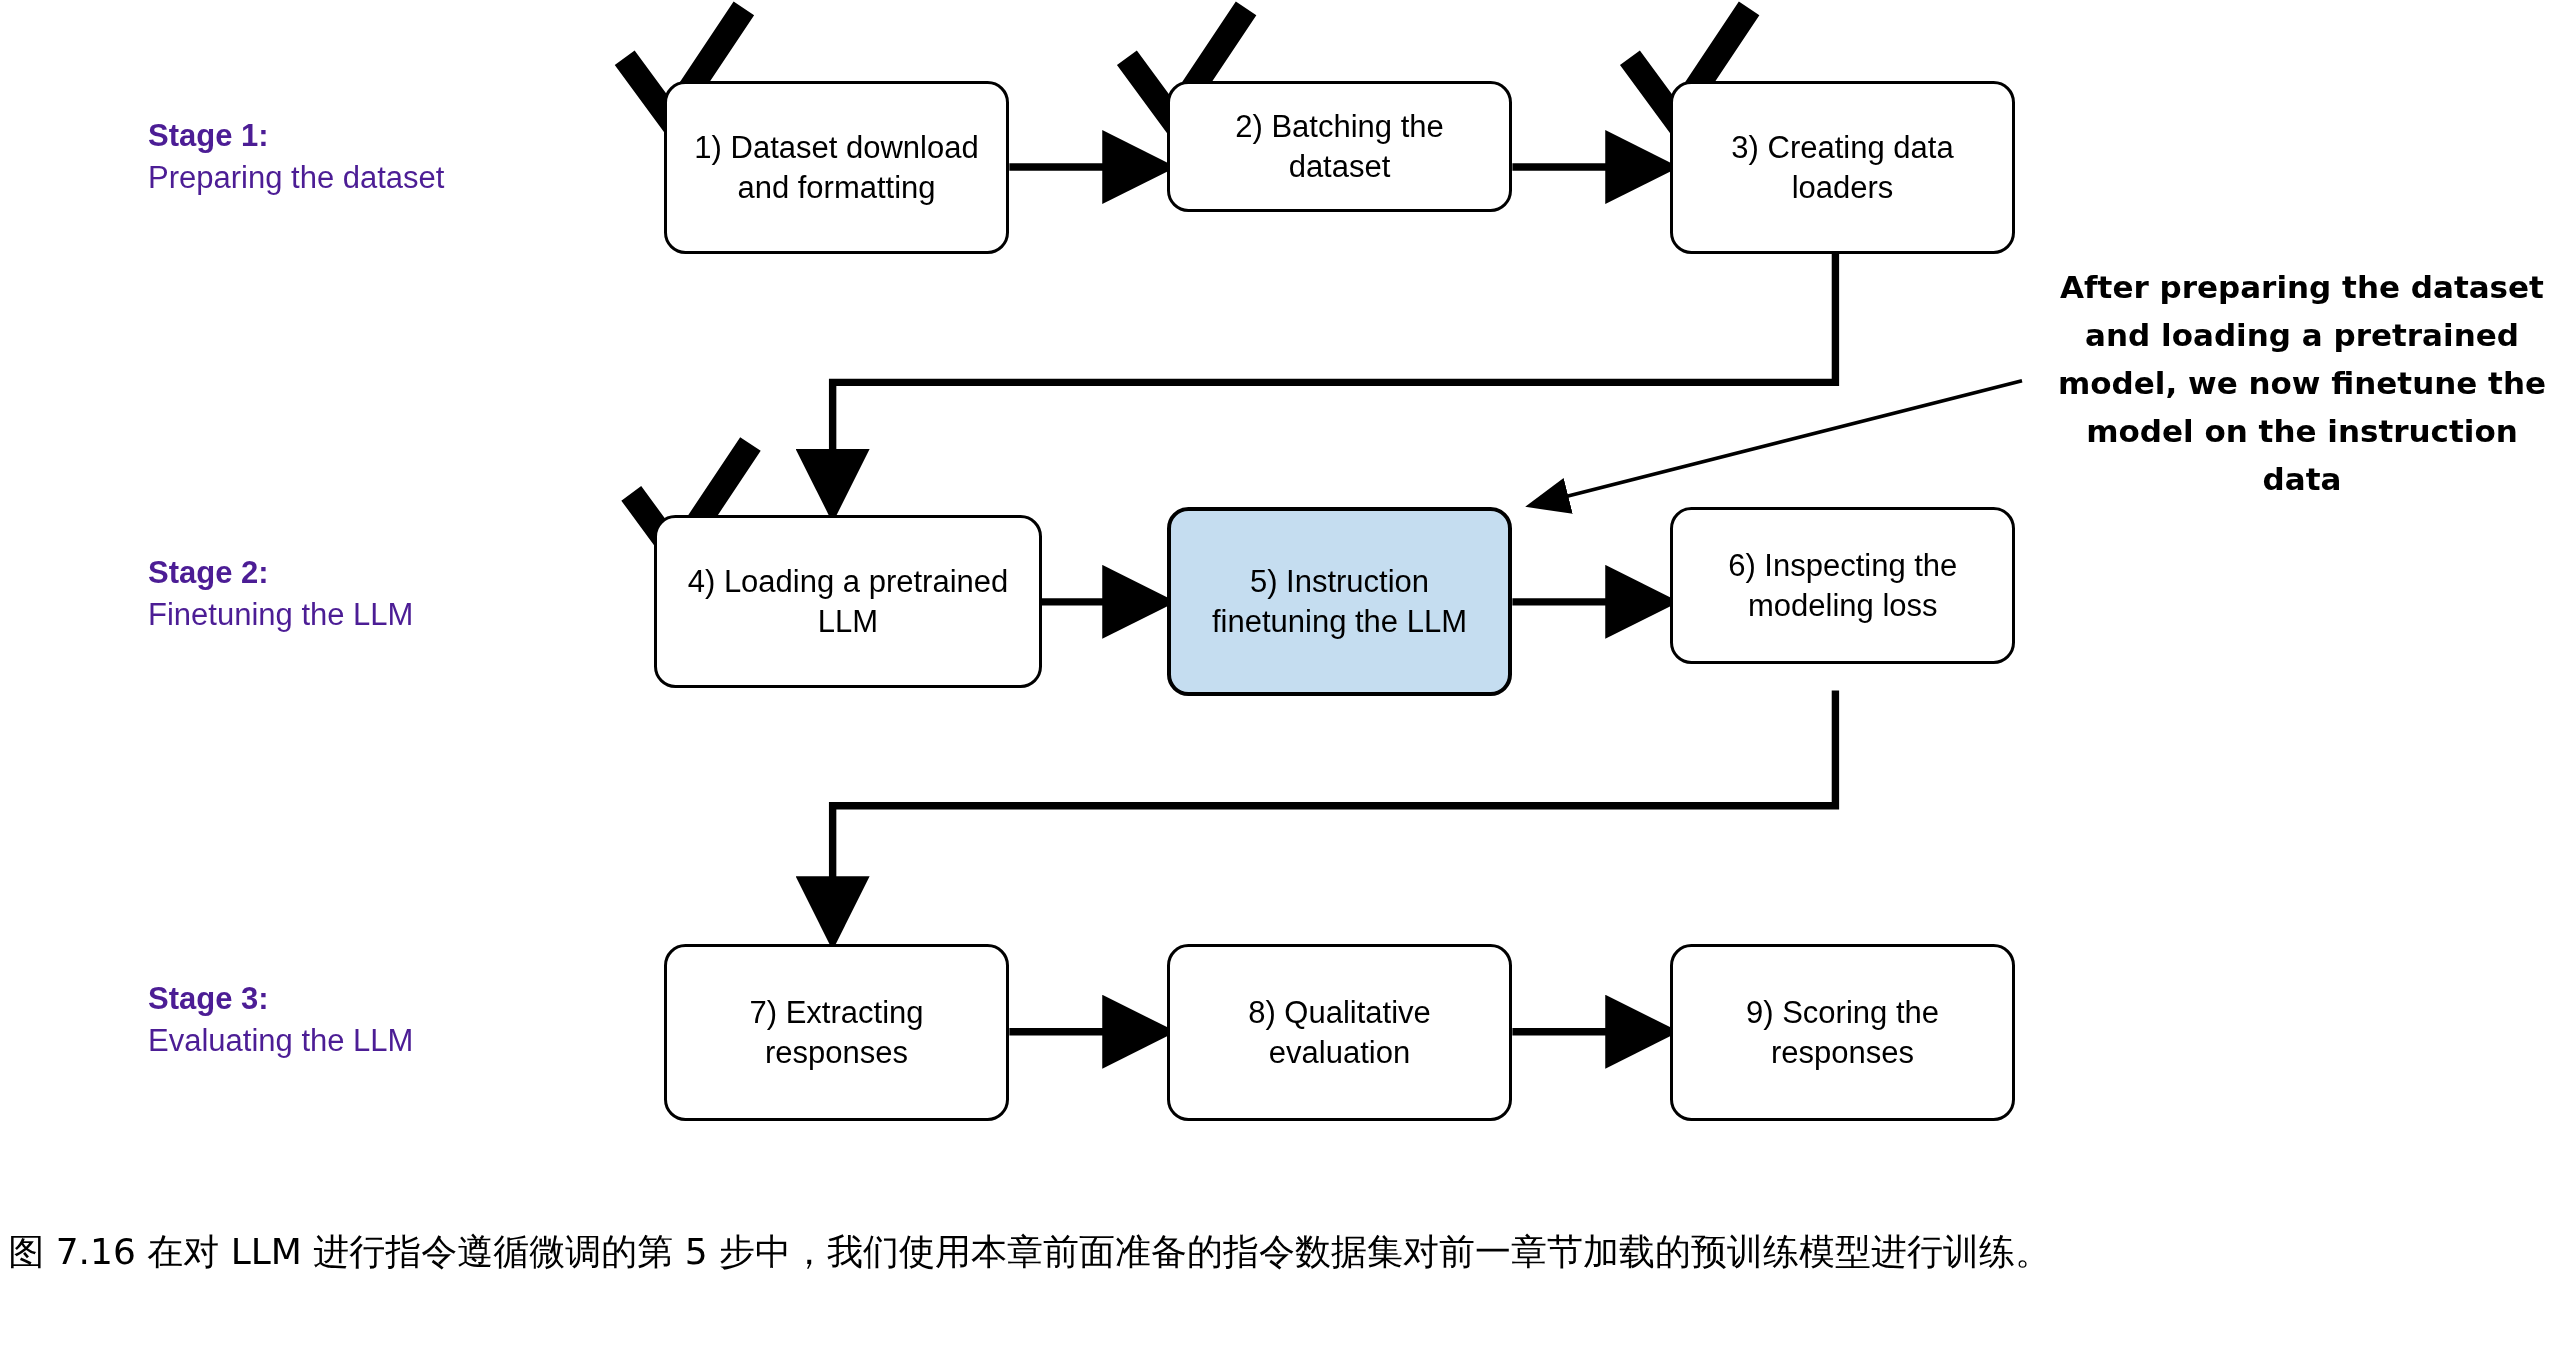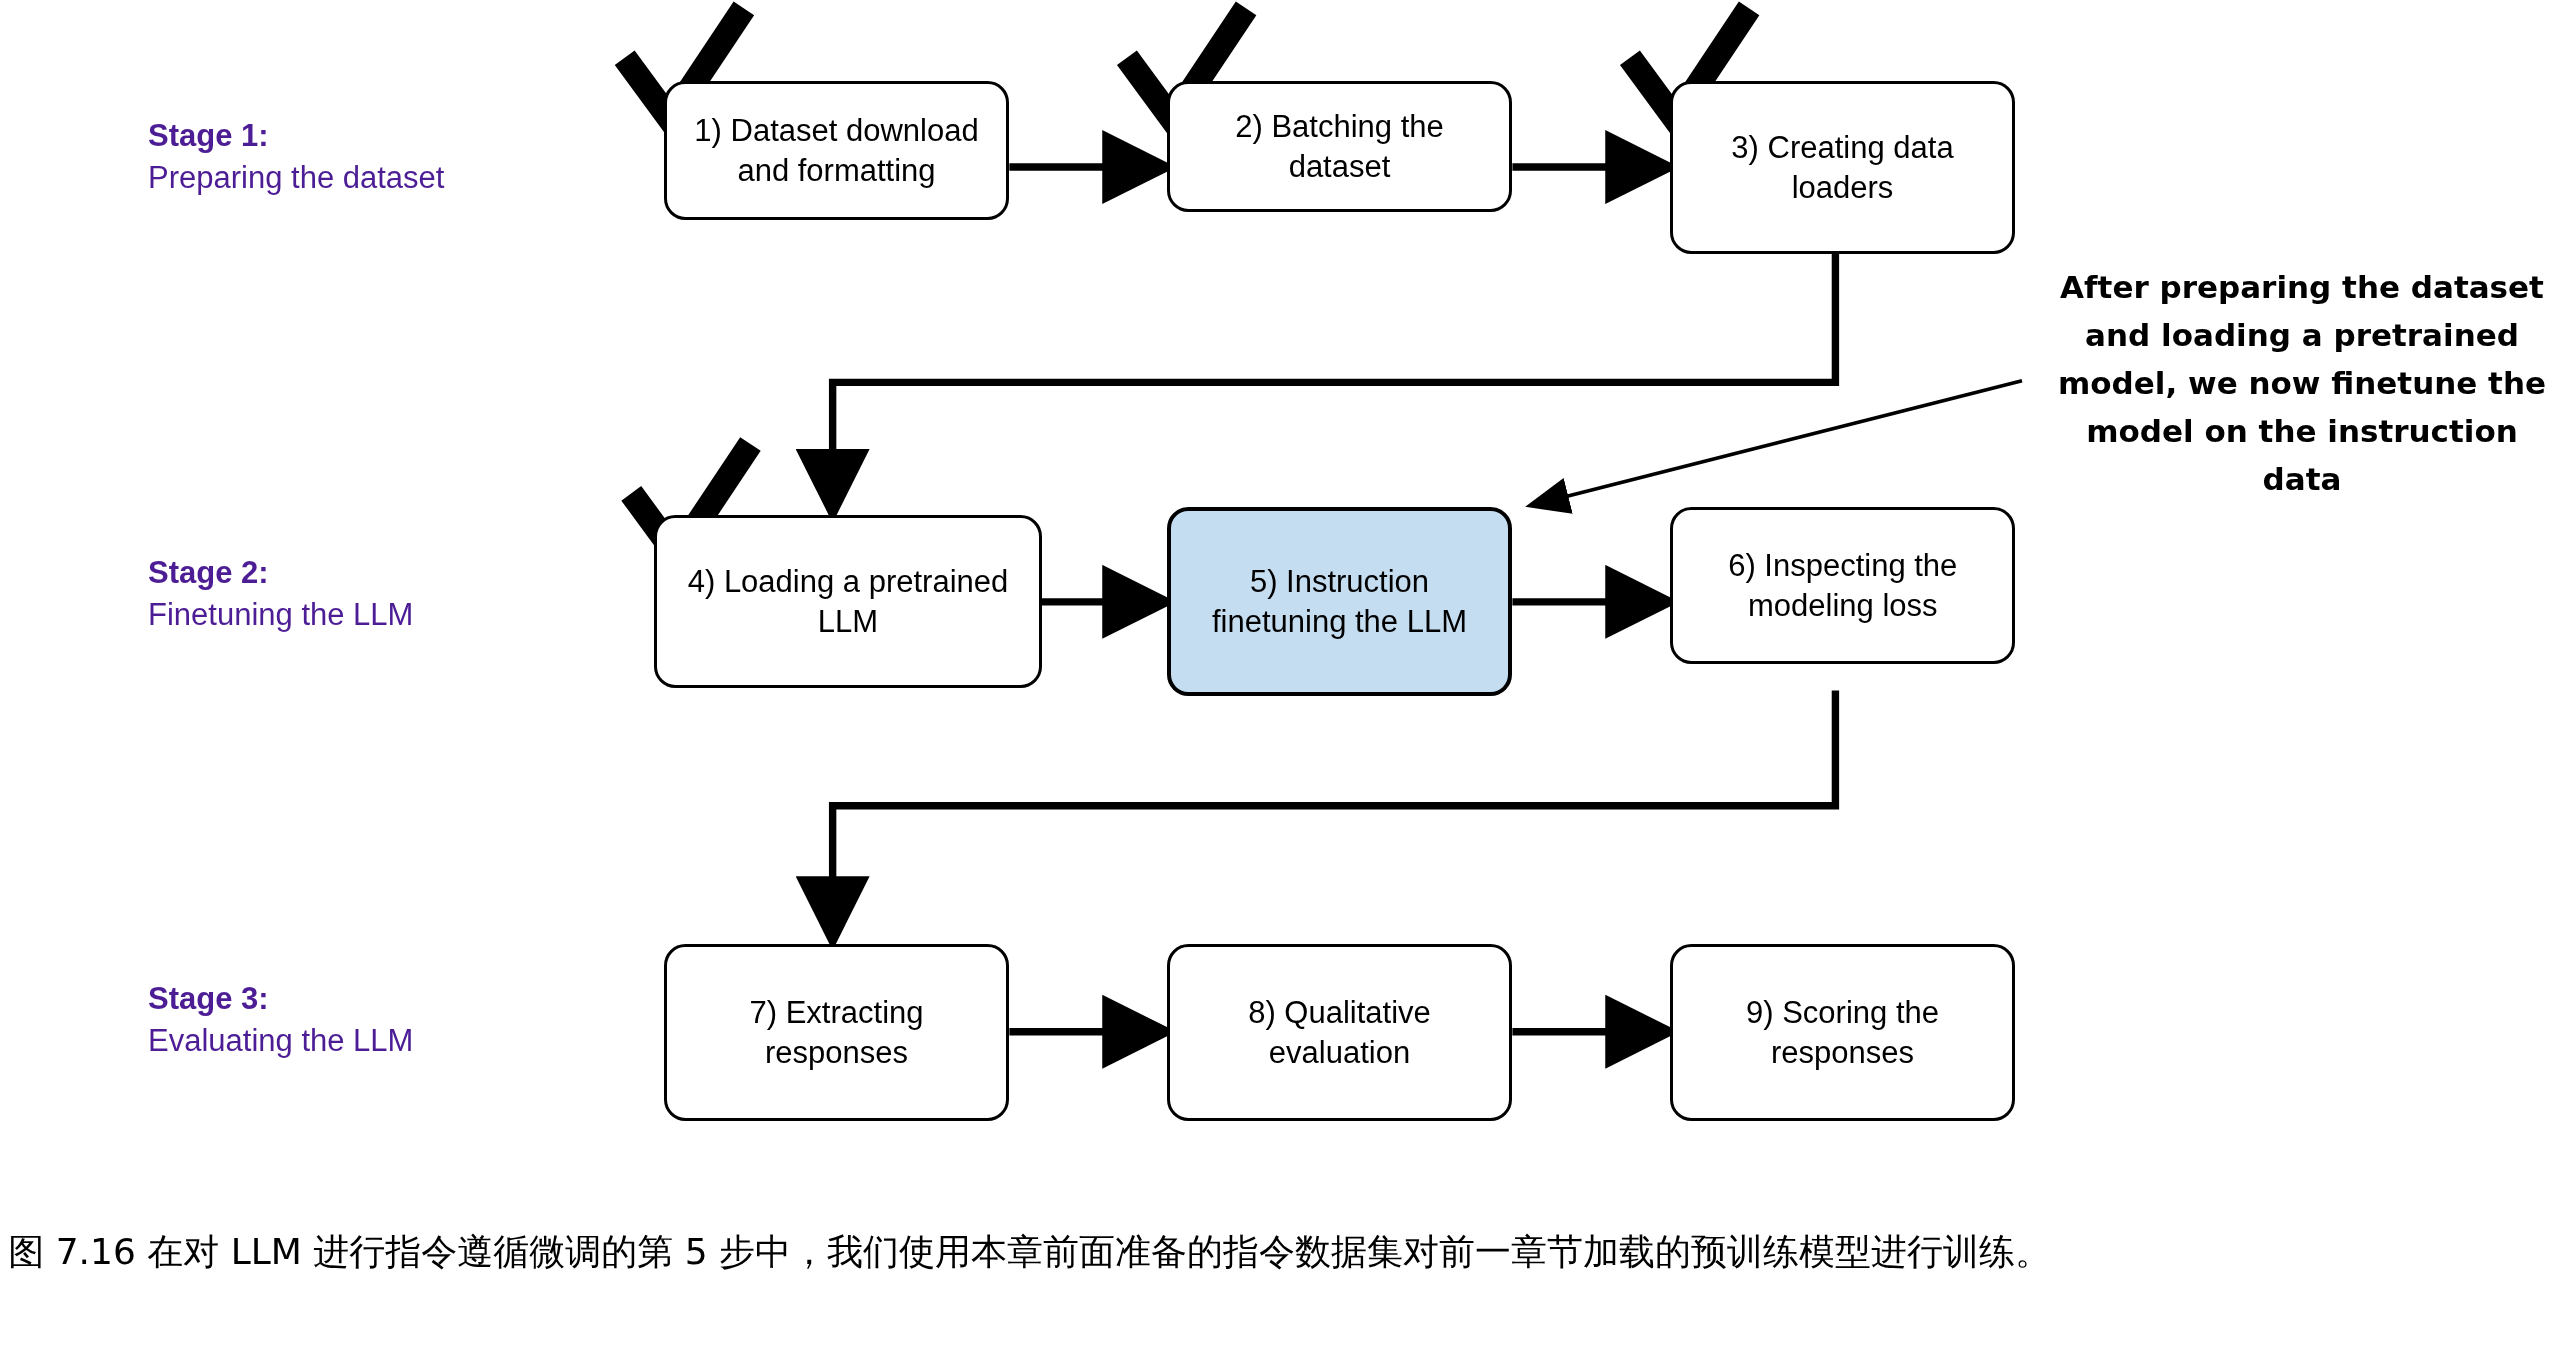--- a/index.html
+++ b/index.html
@@ -124,21 +124,21 @@
   </div>
   <div class="stage-label" style="left:148px; top:552px;">
     <span class="bold">Stage 2:</span>
     <span class="sub">Finetuning the LLM</span>
   </div>
   <div class="stage-label" style="left:148px; top:978px;">
     <span class="bold">Stage 3:</span>
     <span class="sub">Evaluating the LLM</span>
   </div>
 
-  <div class="node" style="left:664px; top:81px; width:345px; height:139px;">1) Dataset download and formatting</div>
+  <div class="node" style="left:664px; top:81px; width:345px; height:173px;">1) Dataset download and formatting</div>
   <div class="node" style="left:1167px; top:81px; width:345px; height:131px;">2) Batching the dataset</div>
   <div class="node" style="left:1670px; top:81px; width:345px; height:173px;">3) Creating data loaders</div>
 
   <div class="node" style="left:654px; top:515px; width:388px; height:173px;">4) Loading a pretrained LLM</div>
   <div class="node highlight" style="left:1167px; top:507px; width:345px; height:189px;">5) Instruction finetuning the LLM</div>
   <div class="node" style="left:1670px; top:507px; width:345px; height:157px;padding-left:12px;">6) Inspecting the modeling loss</div>
 
   <div class="node" style="left:664px; top:944px; width:345px; height:177px;">7) Extracting responses</div>
   <div class="node" style="left:1167px; top:944px; width:345px; height:177px;">8) Qualitative evaluation</div>
   <div class="node" style="left:1670px; top:944px; width:345px; height:177px;">9) Scoring the responses</div>

